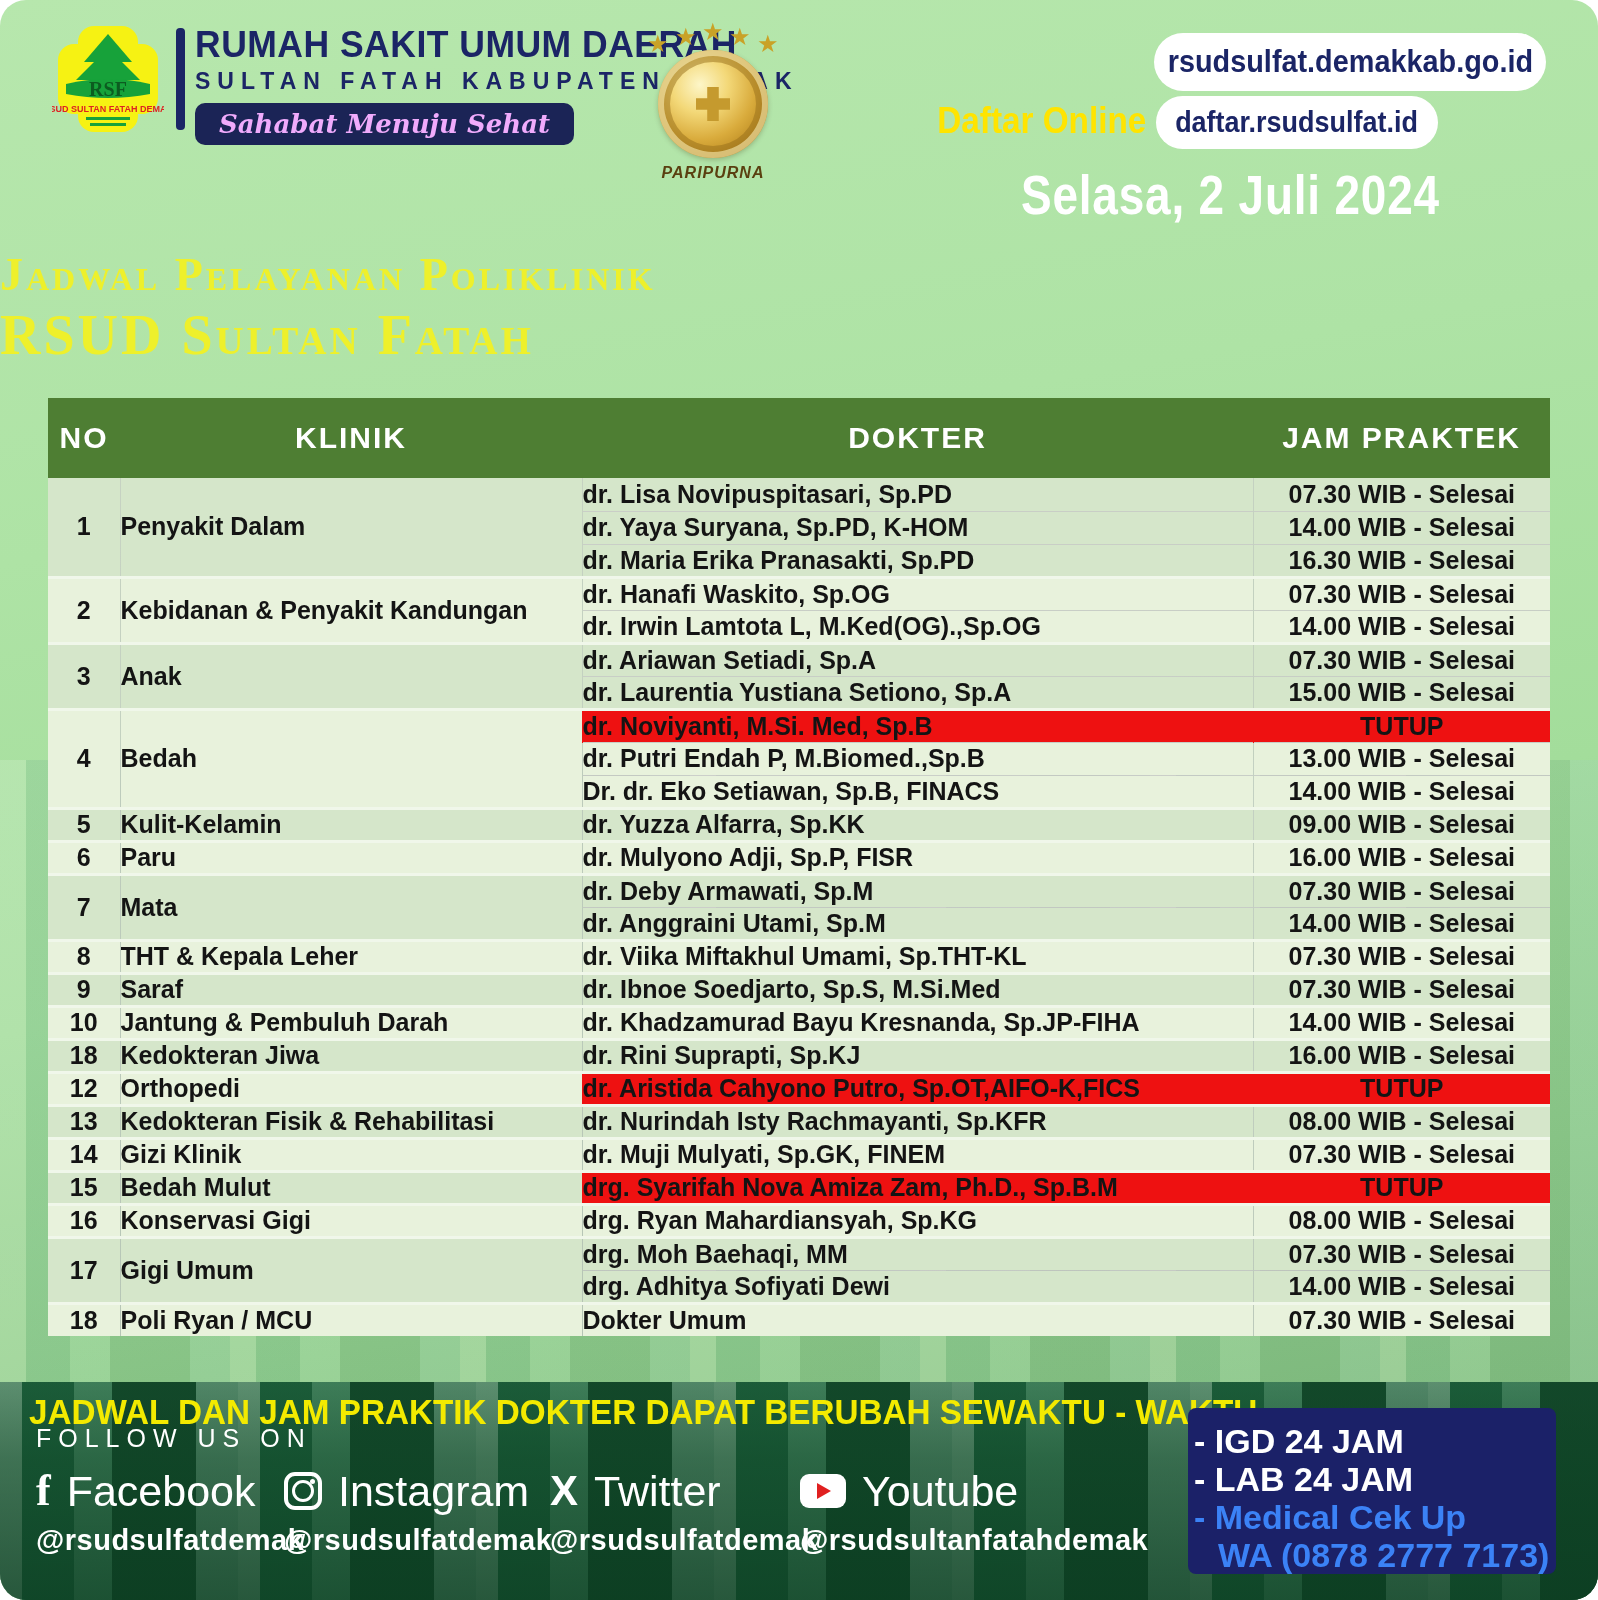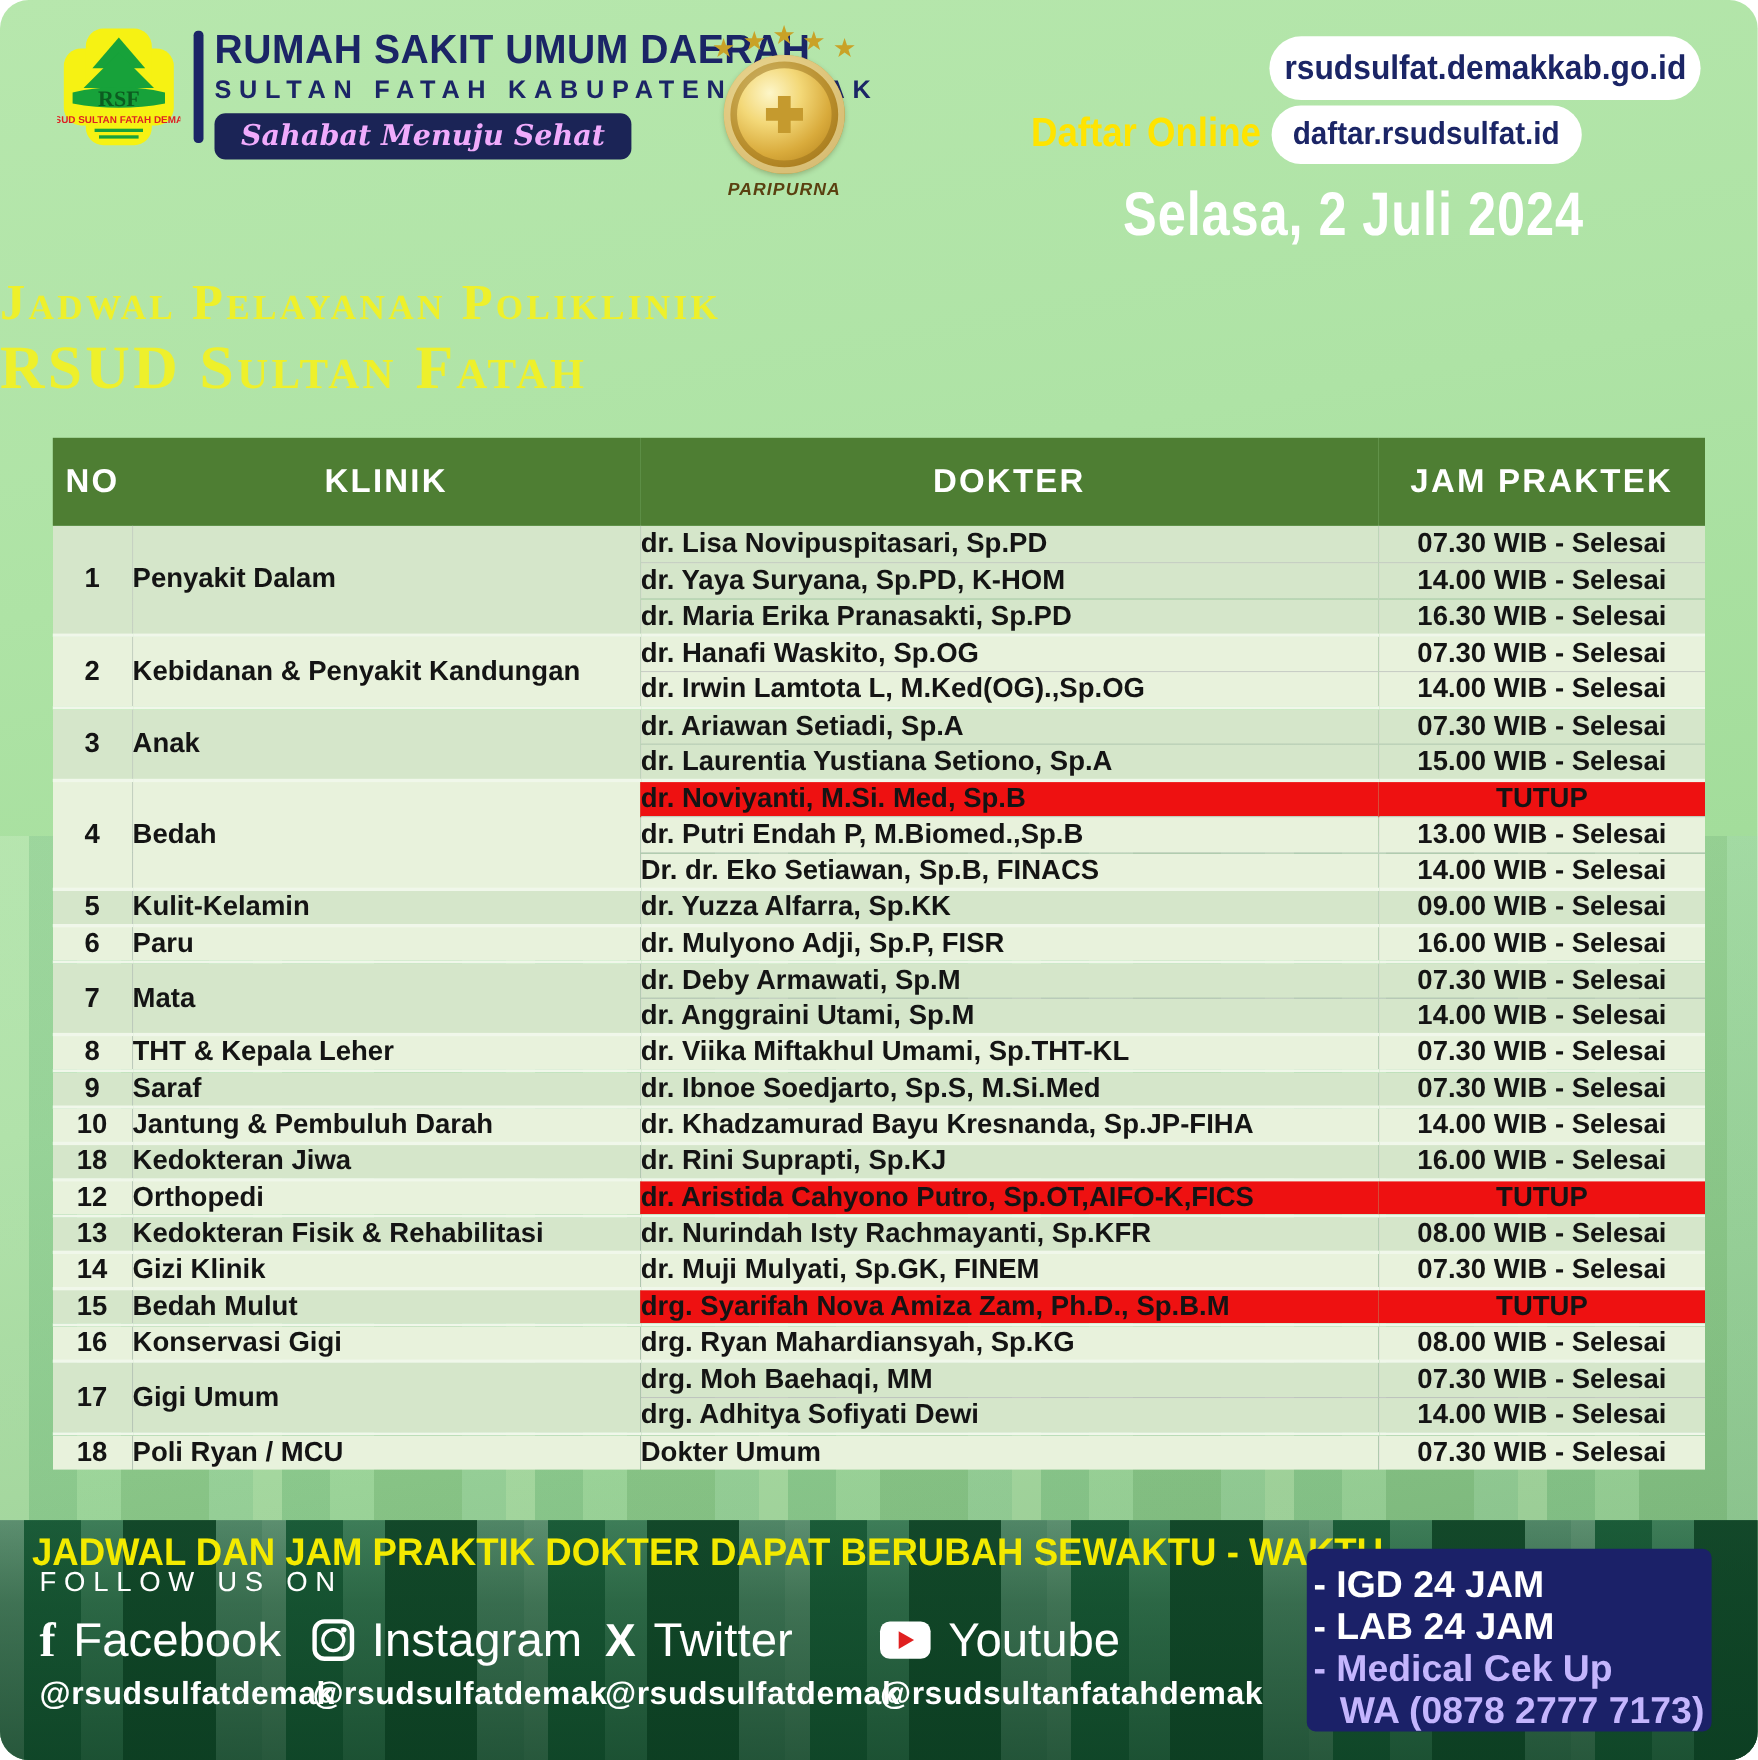--- a/index.html
+++ b/index.html
@@ -96,21 +96,21 @@
     border-radius:50%; transform:translate(-50%,-50%); }
   .icon-ig::after { content:""; position:absolute; right:3px; top:3px; width:5px; height:5px; background:#fff; border-radius:50%; }
   .icon-x { font-size:42px; font-weight:bold; line-height:40px; }
   .icon-yt { width:46px; height:34px; background:#ffffff; border-radius:9px; position:relative; }
   .icon-yt::before { content:""; position:absolute; left:17px; top:9px; border-left:14px solid #e02020;
     border-top:8px solid transparent; border-bottom:8px solid transparent; }
 
   .info-box { position:absolute; left:1188px; top:1408px; width:368px; height:166px; background:#1b2168;
     border-radius:8px; padding:14px 0 0 6px; }
   .info-line { font-size:34px; font-weight:bold; line-height:38px; white-space:nowrap; }
-  .info-line.white { color:#ffffff; } .info-line.yellow { color:#c4b5fd; }
+  .info-line.white { color:#ffffff; } .info-line.yellow { color:#3b82f6; }
   .info-line.indent { padding-left:24px; }
 </style>
 </head>
 <body>
 
 <div class="poster">
   <div class="photo-mid"></div>
   <div class="photo-bottom"></div>
 
   <div class="logo-wrap">

